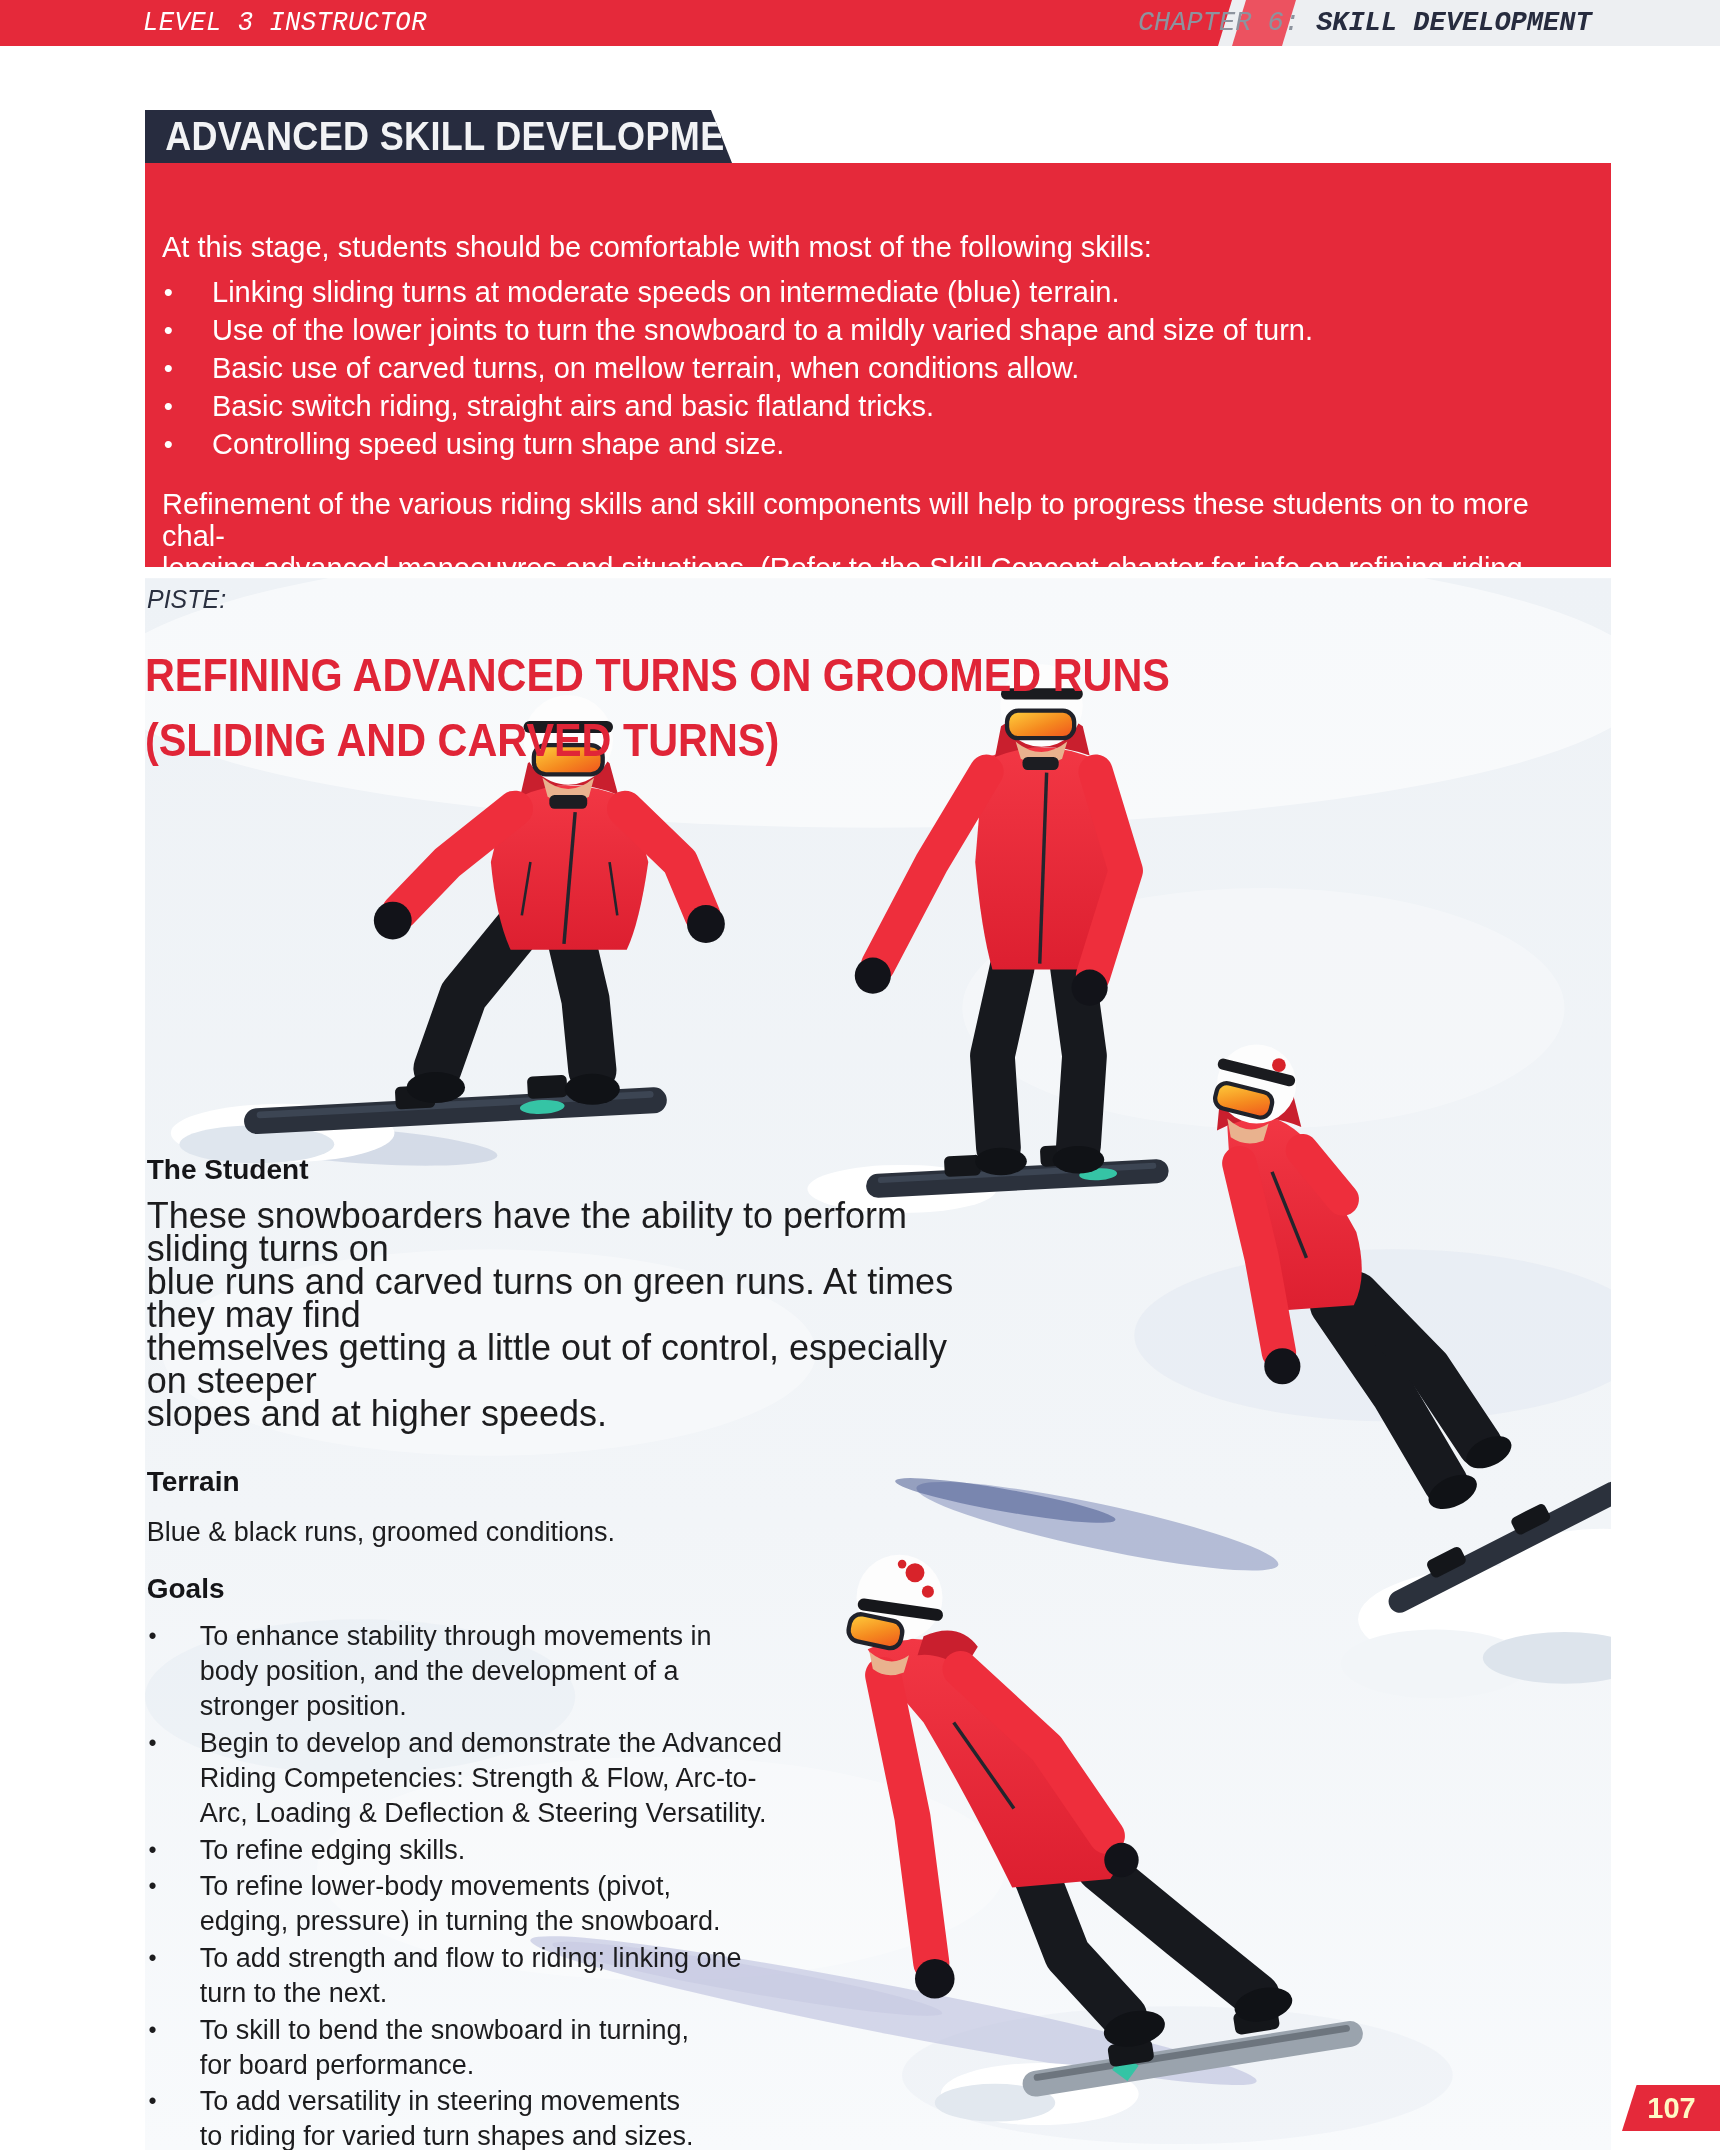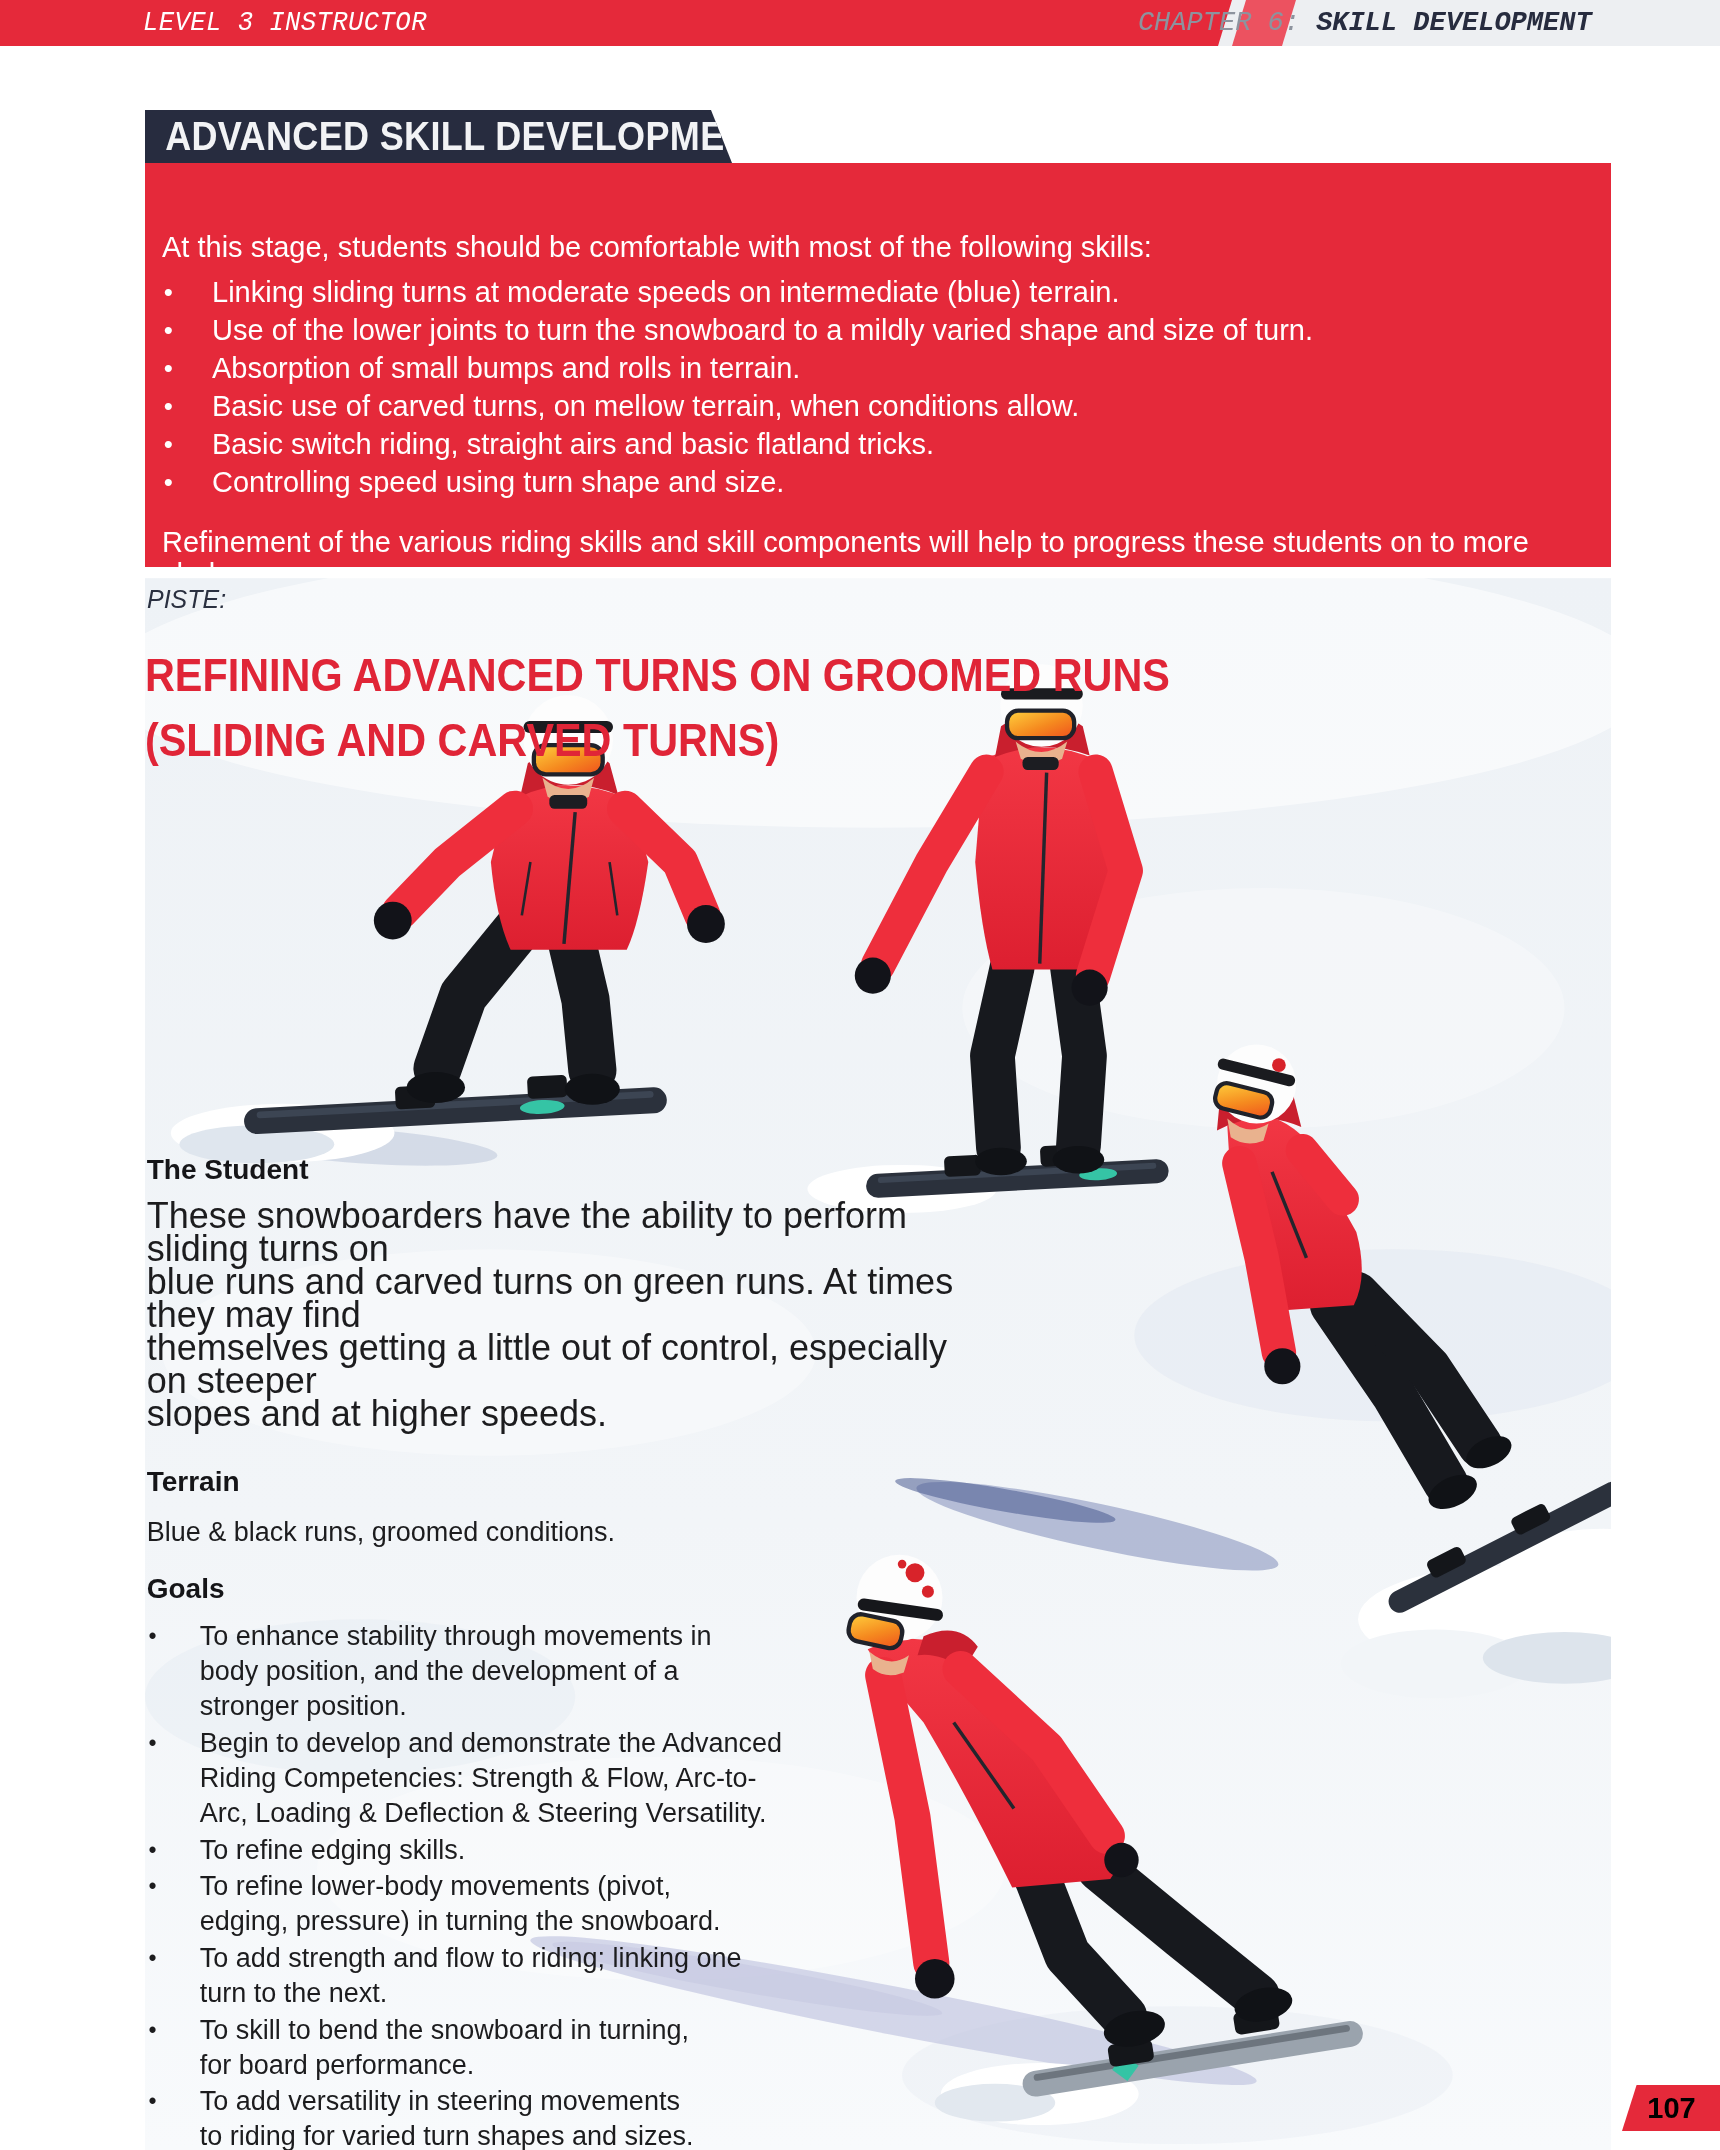--- a/index.html
+++ b/index.html
@@ -56,21 +56,21 @@
   .p-terrain{margin-top:19px;font-size:27px;line-height:33px;}
   .h-goals{margin-top:24px;}
   .goals-list{list-style:none;margin:15.5px 0 0 0;padding:0;font-size:27px;}
   .goals-list li{position:relative;padding-left:53px;line-height:35px;margin-bottom:1.7px;}
   .goals-list li::before{content:"\2022";position:absolute;left:1.7px;top:0;font-size:23px;color:#1c1c1e;}
 
   
   .pagenum{left:1622px;top:2085px;width:99px;height:46px;background:#e5293a;
            clip-path:polygon(14.6px 0,99px 0,99px 46px,0 46px);}
   .pagenum span{display:block;text-align:center;line-height:46px;font-size:29px;
-           font-weight:bold;color:#000000;}
+           font-weight:bold;color:#fef9c3;}
 </style>
 </head>
 <body>
 
 <div class="abs hdr">
   <div class="abs hdr-gray"></div>
   <div class="abs hdr-red"></div>
   <div class="abs hdr-red2"></div>
   <div class="abs hdr-left">LEVEL 3 INSTRUCTOR</div>
   <div class="abs hdr-right"><span class="hdr-chapter">CHAPTER 6: </span><span class="hdr-chtitle">SKILL DEVELOPMENT</span></div>
@@ -78,21 +78,20 @@
 
 <div class="abs banner">
   <span>ADVANCED SKILL DEVELOPMENT</span>
 </div>
 
 <div class="abs skills">
   <div class="skills-intro">At this stage, students should be comfortable with most of the following skills:</div>
   <ul>
     <li>Linking sliding turns at moderate speeds on intermediate (blue) terrain.</li>
     <li>Use of the lower joints to turn the snowboard to a mildly varied shape and size of turn.</li>
-    <li>Absorption of small bumps and rolls in terrain.</li>
     <li>Basic use of carved turns, on mellow terrain, when conditions allow.</li>
     <li>Basic switch riding, straight airs and basic flatland tricks.</li>
     <li>Controlling speed using turn shape and size.</li>
   </ul>
   <div class="skills-outro prelines">Refinement of the various riding skills and skill components will help to progress these students on to more chal-
 lenging advanced manoeuvres and situations. (Refer to the Skill Concept chapter for info on refining riding skills).</div>
 </div>
 
 <div class="abs photo">
   <svg width="1466" height="1573" viewBox="0 0 1704 1828">

